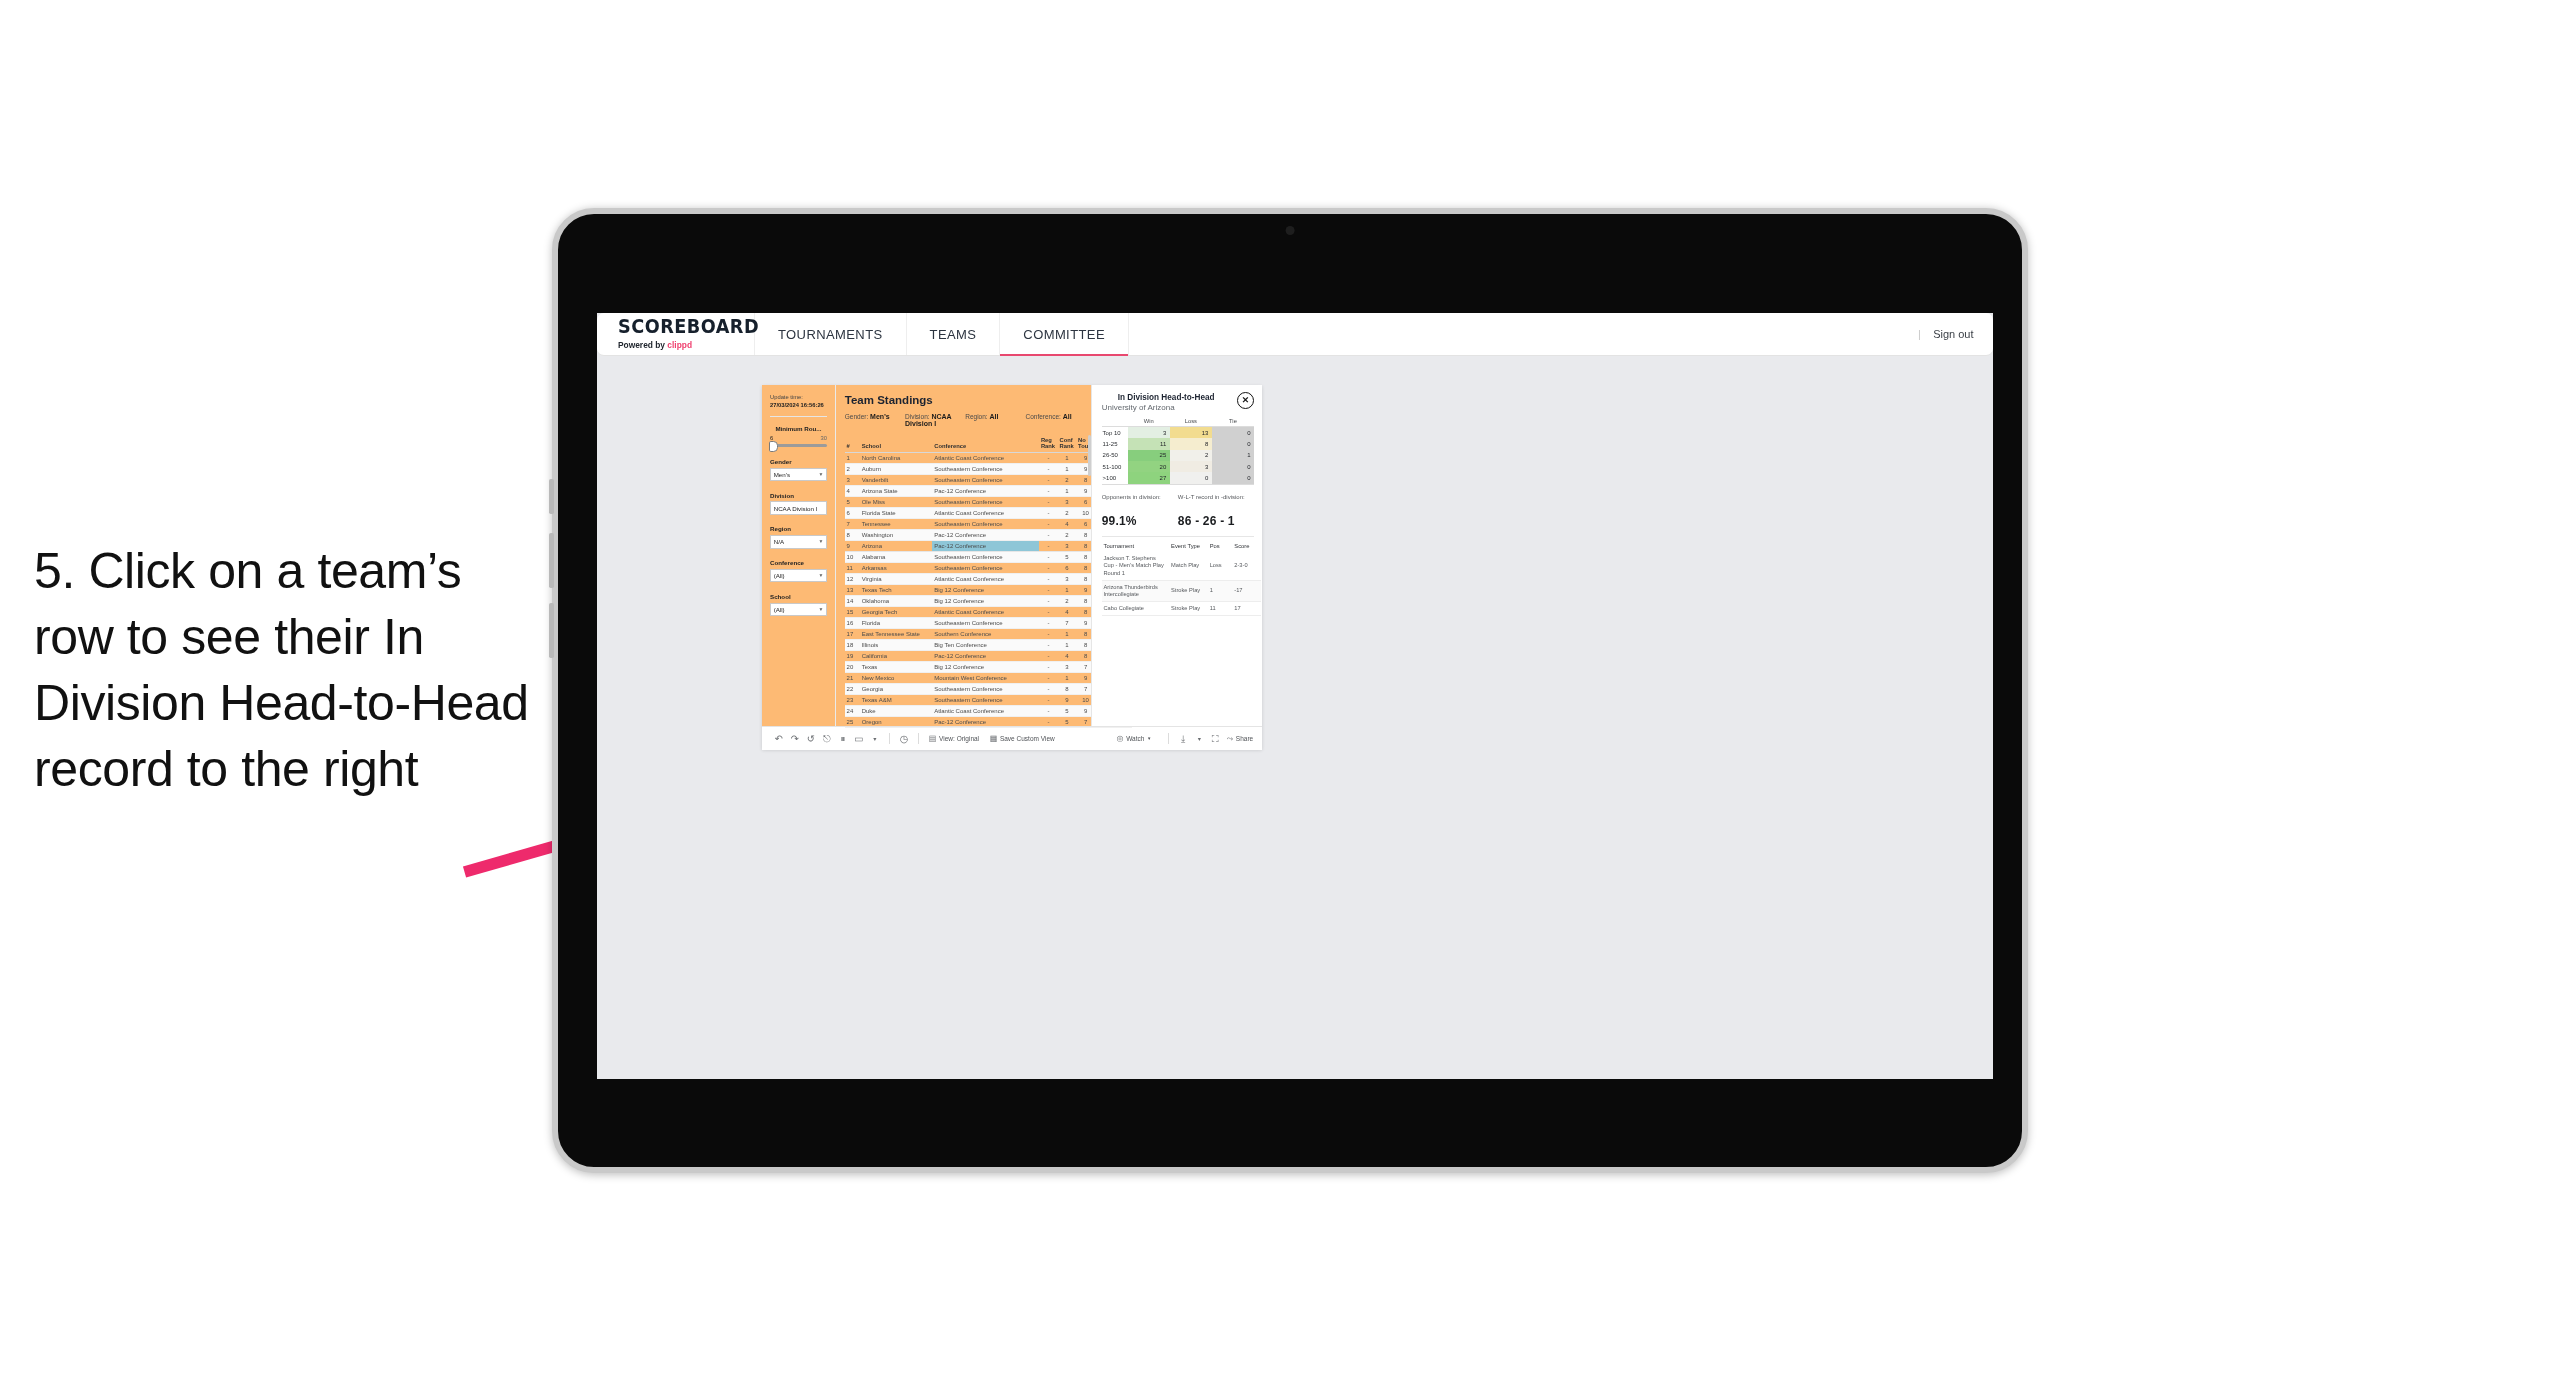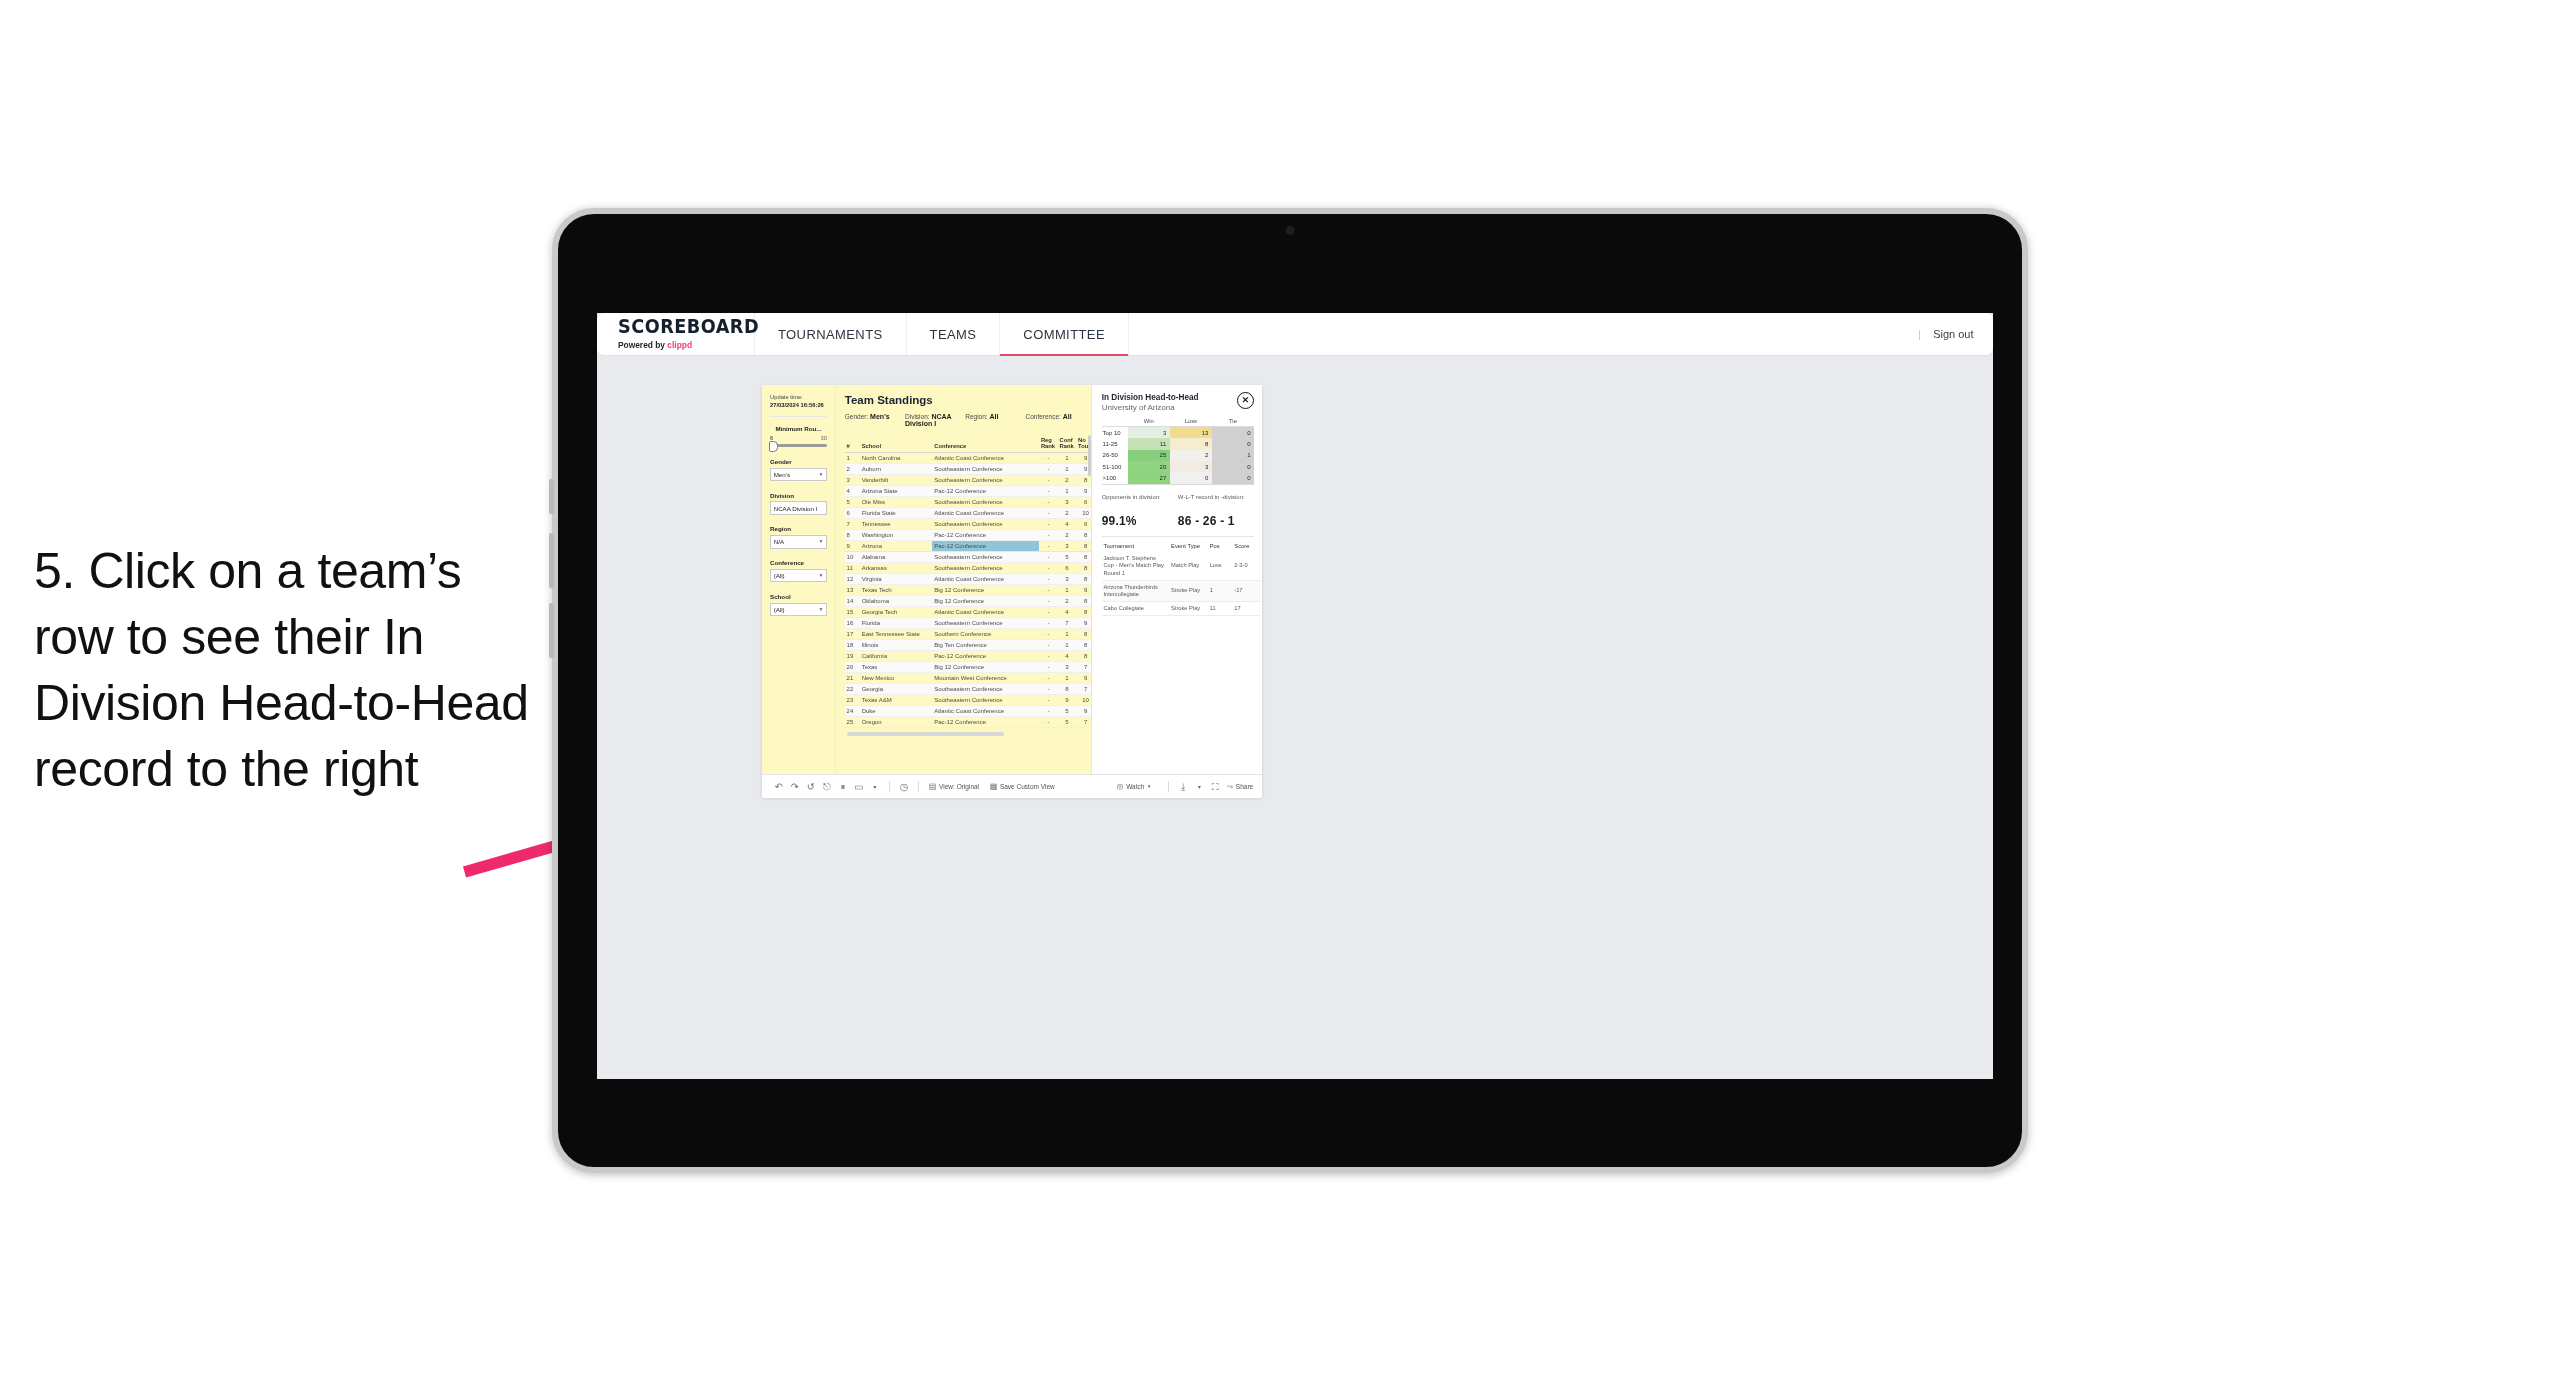--- a/index.html
+++ b/index.html
@@ -82,22 +82,22 @@
   }
   .sub-nav .tab:first-child{padding-left:0;}
   .sub-nav .tab.active{color:#ef3e6d;}
 
   
   .wb-area{
     position:relative;width:100%;height:calc(100% - 73px);
     background:#e9eaed;
   }
   .workbook{
-    position:absolute;left:165px;top:29px;width:500px;height:413px;
-    background:#fef9c3;box-shadow:0 0.9px 3.5px rgba(0,0,0,0.14);
+    position:absolute;left:165px;top:29px;width:500px;height:365px;
+    background:#fdba74;box-shadow:0 0.9px 3.5px rgba(0,0,0,0.14);
     display:flex;flex-direction:column;
   }
   .wb-body{display:flex;flex:1;min-height:0;}
 
   
   .filters{
     width:74px;border-right:0.9px solid #eaeaea;padding:8.8px 8px 0 8px;
     box-sizing:border-box;font-size:6.2px;color:#3b3b3b;
   }
   .upd-label{font-size:5.8px;color:#444;line-height:1.35;}
@@ -149,21 +149,21 @@
   tr.row-selected td{border-bottom:0.9px solid #e6e6e6;}
   .hscroll{
     height:4.4px;background:#d8d8d8;border-radius:1.8px;margin:3.5px 5.3px 0 1.8px;width:64%;
   }
 
   
   .h2h{
     width:171px;border-left:0.9px solid #e6e6e6;padding:8px 8px 0 9.7px;
     box-sizing:border-box;position:relative;background:#fff;
   }
-  .h2h-title{font-size:8.2px;font-weight:bold;color:#1c2330;}
+  .h2h-title{font-size:8.2px;font-weight:bold;color:#1c2330;margin-left:16px;}
   .h2h-sub{font-size:8px;color:#63686e;margin-top:0.9px;}
   .close-btn{
     position:absolute;right:8px;top:7px;width:15px;height:15px;border-radius:50%;
     border:1.4px solid #121212;display:flex;align-items:center;justify-content:center;
     font-size:8.8px;color:#121212;cursor:pointer;line-height:1;font-weight:bold;
   }
   table.wlt{border-collapse:collapse;width:100%;margin-top:6.2px;table-layout:fixed;}
   table.wlt th{
     font-size:5.8px;font-weight:normal;color:#46494d;text-align:center;padding:0 0 1.8px 0;
     border-bottom:0.9px solid #dcdcdc;

